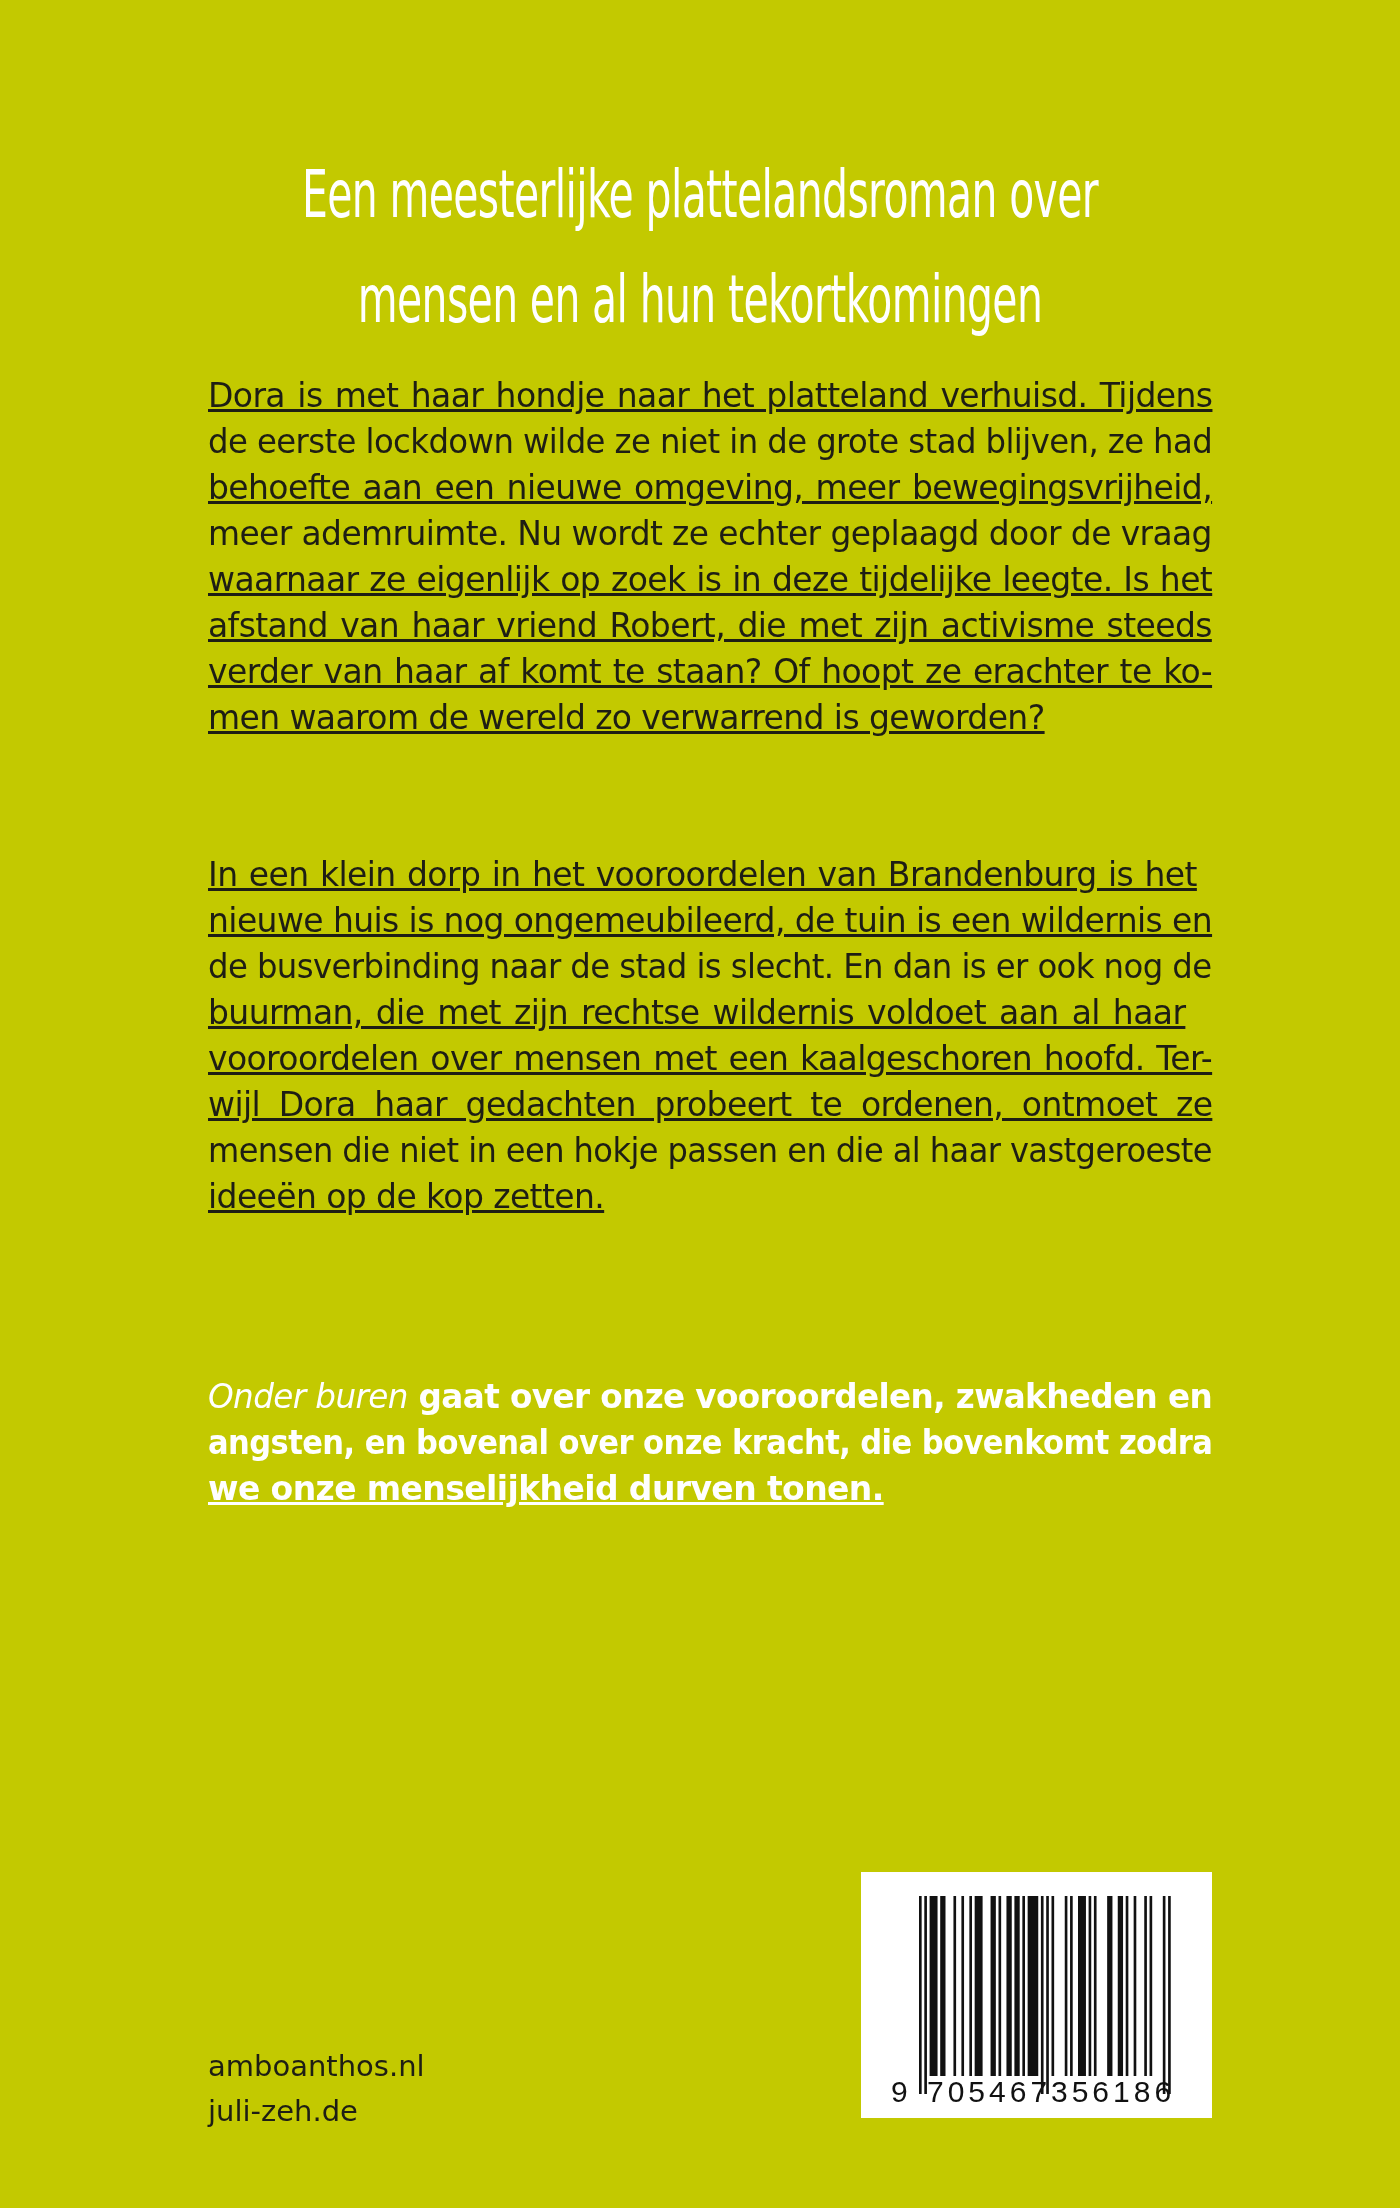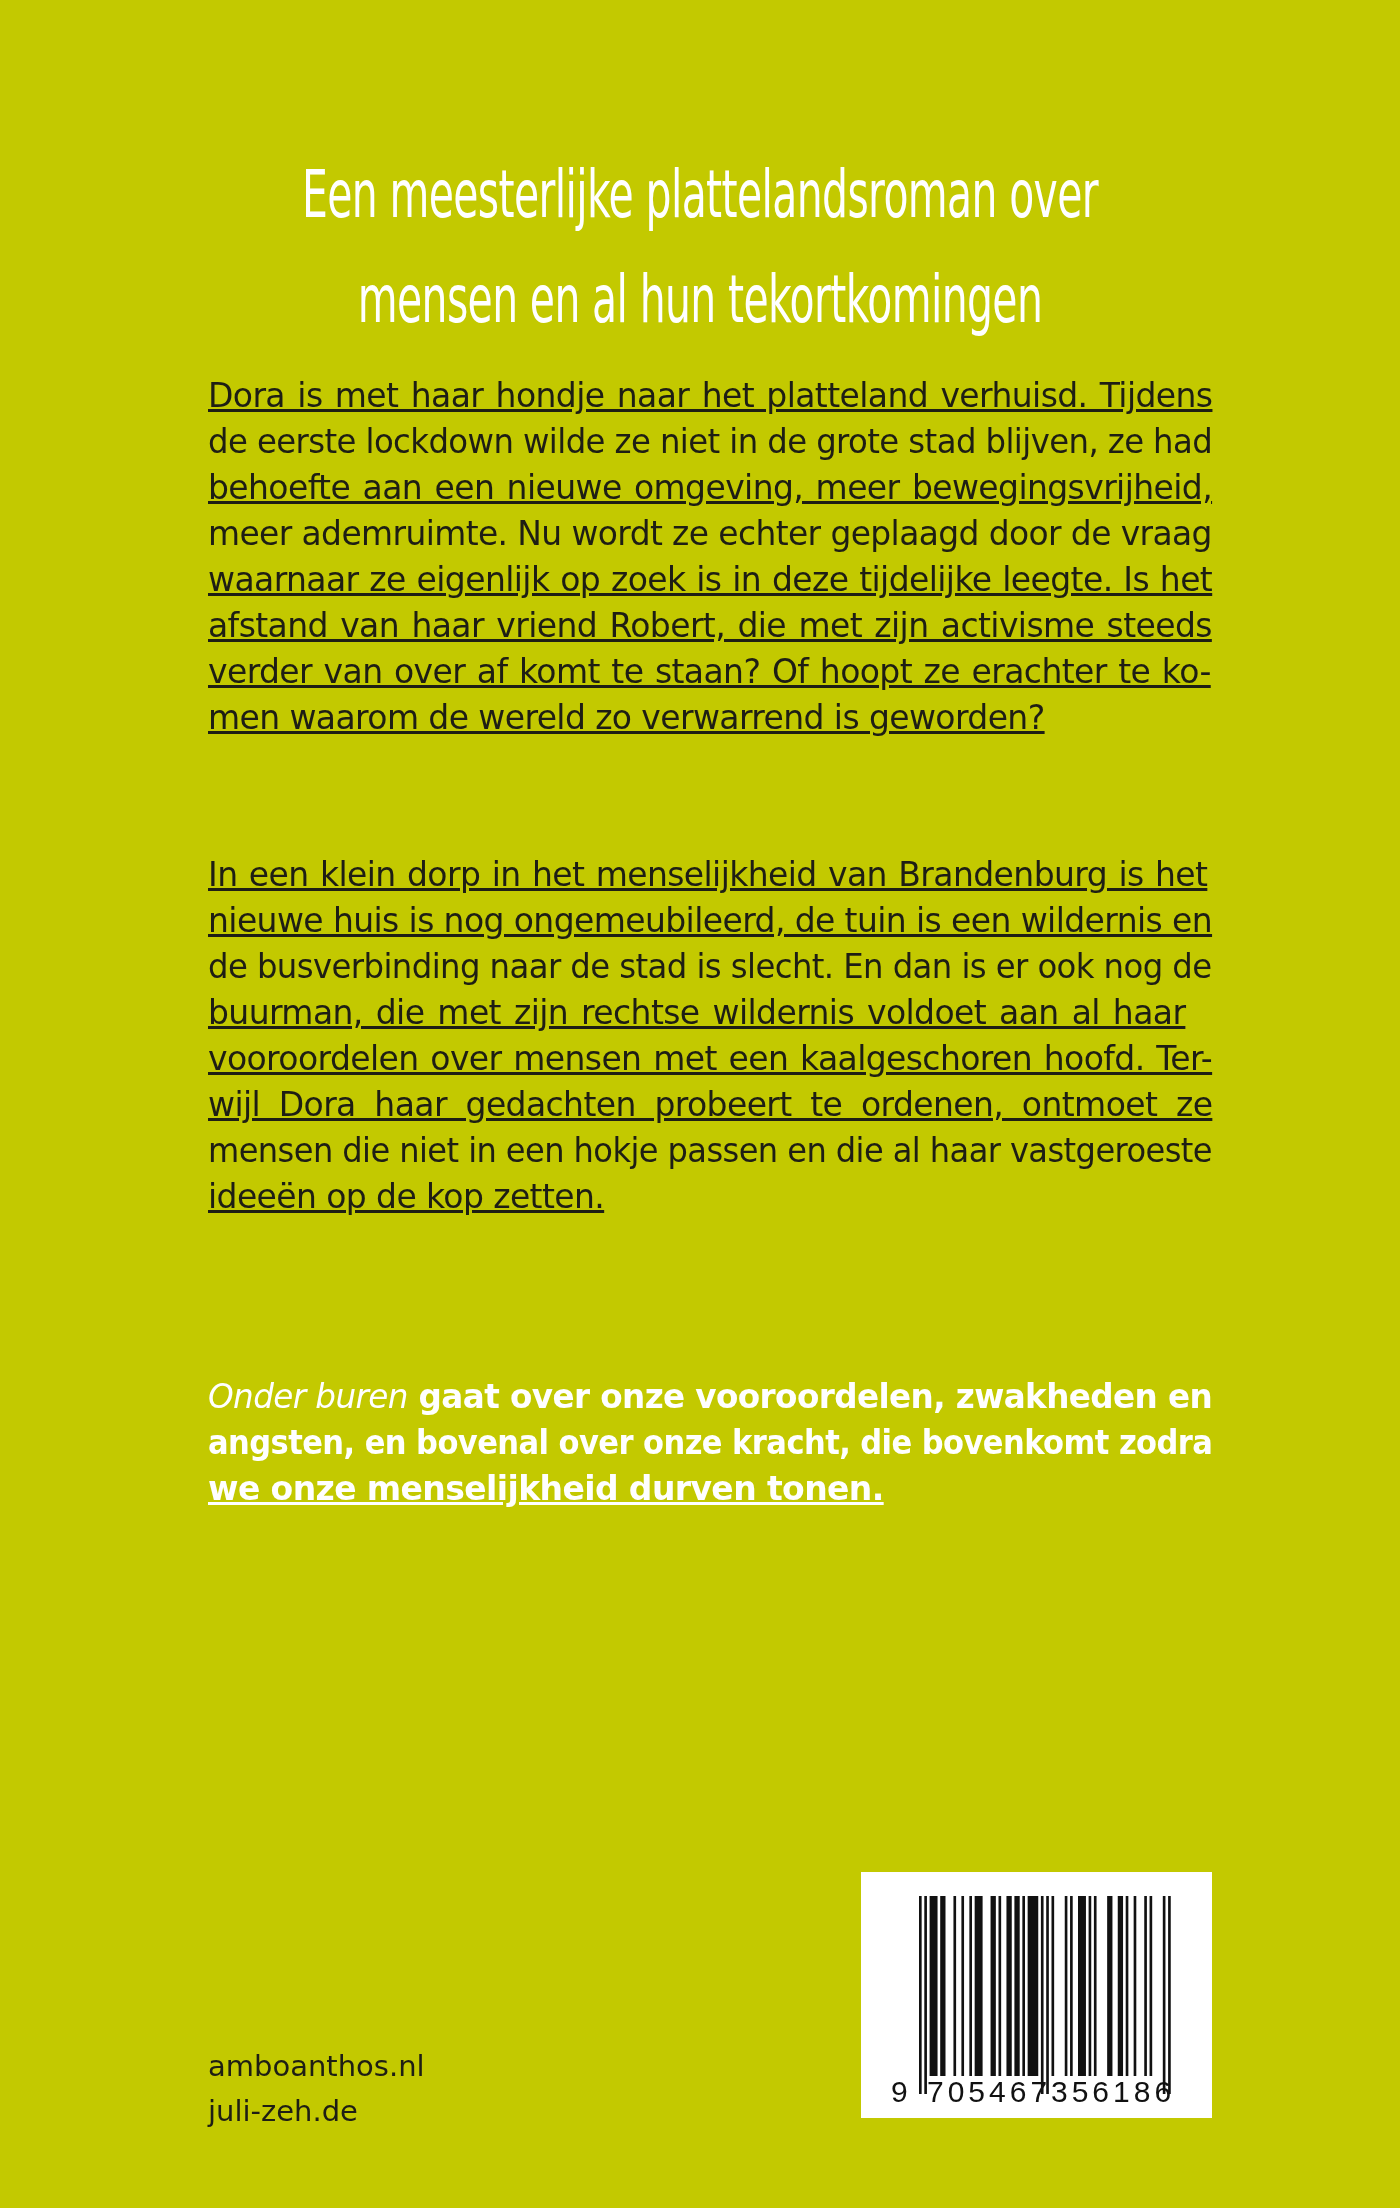--- a/index.html
+++ b/index.html
@@ -122,26 +122,26 @@
     <span class="hl-line">mensen en al hun tekortkomingen</span>
   </div>
 
   <div class="body-block" id="para1">
     <span class="line" style="display: block; width: 1004px; word-spacing: 2.44444px; text-align: left; text-align-last: left;">Dora is met haar hondje naar het platteland verhuisd. Tijdens</span>
     <span class="line" style="display: block; width: 1004px;"><span class="inner" style="transform: scaleX(0.979512);">de eerste lockdown wilde ze niet in de grote stad blijven, ze had</span></span>
     <span class="line" style="display: block; width: 1004px; word-spacing: 2.5px; text-align: left; text-align-last: left;">behoefte aan een nieuwe omgeving, meer bewegingsvrijheid,</span>
     <span class="line" style="display: block; width: 1004px;"><span class="inner" style="transform: scaleX(0.997021);">meer ademruimte. Nu wordt ze echter geplaagd door de vraag</span></span>
     <span class="line" style="display: block; width: 1004px; word-spacing: 0.909091px; text-align: left; text-align-last: left;">waarnaar ze eigenlijk op zoek is in deze tijdelijke leegte. Is het</span>
     <span class="line" style="display: block; width: 1004px; word-spacing: 2.44444px; text-align: left; text-align-last: left;">afstand van haar vriend Robert, die met zijn activisme steeds</span>
-    <span class="line" style="display: block; width: 1004px; word-spacing: 1.66667px; text-align: left; text-align-last: left;">verder van over af komt te staan? Of hoopt ze erachter te ko-</span>
+    <span class="line" style="display: block; width: 1004px; word-spacing: 1.66667px; text-align: left; text-align-last: left;">verder van haar af komt te staan? Of hoopt ze erachter te ko-</span>
     <span class="line last" style="display: block; width: 1004px;">men waarom de wereld zo verwarrend is geworden?</span>
   </div>
 
   <div class="body-block" id="para2">
-    <span class="line" style="display: block; width: 1004px; word-spacing: 1.5px; text-align: left; text-align-last: left;">In een klein dorp in het menselijkheid van Brandenburg is het</span>
+    <span class="line" style="display: block; width: 1004px; word-spacing: 1.5px; text-align: left; text-align-last: left;">In een klein dorp in het vooroordelen van Brandenburg is het</span>
     <span class="line" style="display: block; width: 1004px; word-spacing: 0px; text-align: left; text-align-last: left;">nieuwe huis is nog ongemeubileerd, de tuin is een wildernis en</span>
     <span class="line" style="display: block; width: 1004px;"><span class="inner" style="transform: scaleX(0.979512);">de busverbinding naar de stad is slecht. En dan is er ook nog de</span></span>
     <span class="line" style="display: block; width: 1004px; word-spacing: 3.11111px; text-align: left; text-align-last: left;">buurman, die met zijn rechtse wildernis voldoet aan al haar</span>
     <span class="line" style="display: block; width: 1004px; word-spacing: 1.85714px; text-align: left; text-align-last: left;">vooroordelen over mensen met een kaalgeschoren hoofd. Ter-</span>
     <span class="line" style="display: block; width: 1004px; word-spacing: 8.75px; text-align: left; text-align-last: left;">wijl Dora haar gedachten probeert te ordenen, ontmoet ze</span>
     <span class="line" style="display: block; width: 1004px;"><span class="inner" style="transform: scaleX(0.972868);">mensen die niet in een hokje passen en die al haar vastgeroeste</span></span>
     <span class="line last" style="display: block; width: 1004px;">ideeën op de kop zetten.</span>
   </div>
 
   <div class="body-block" id="para3">

